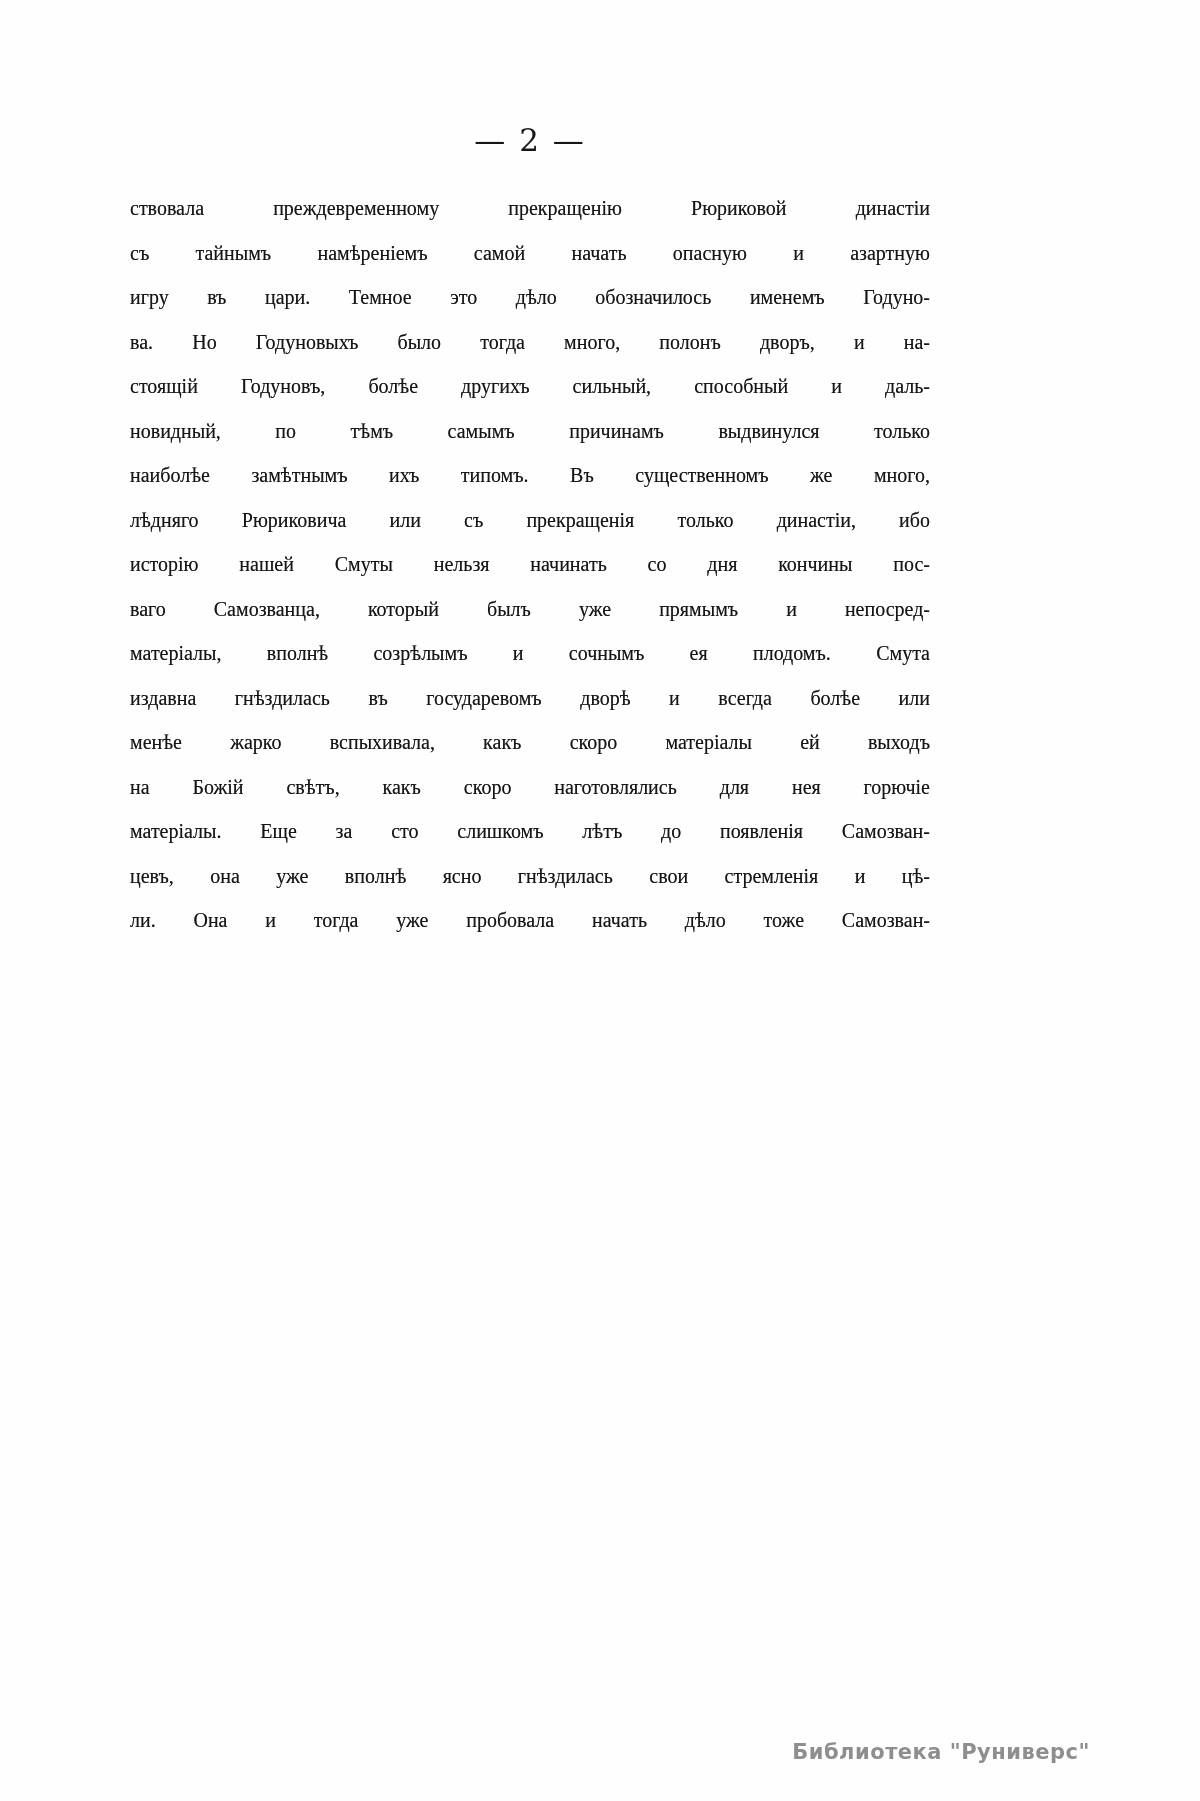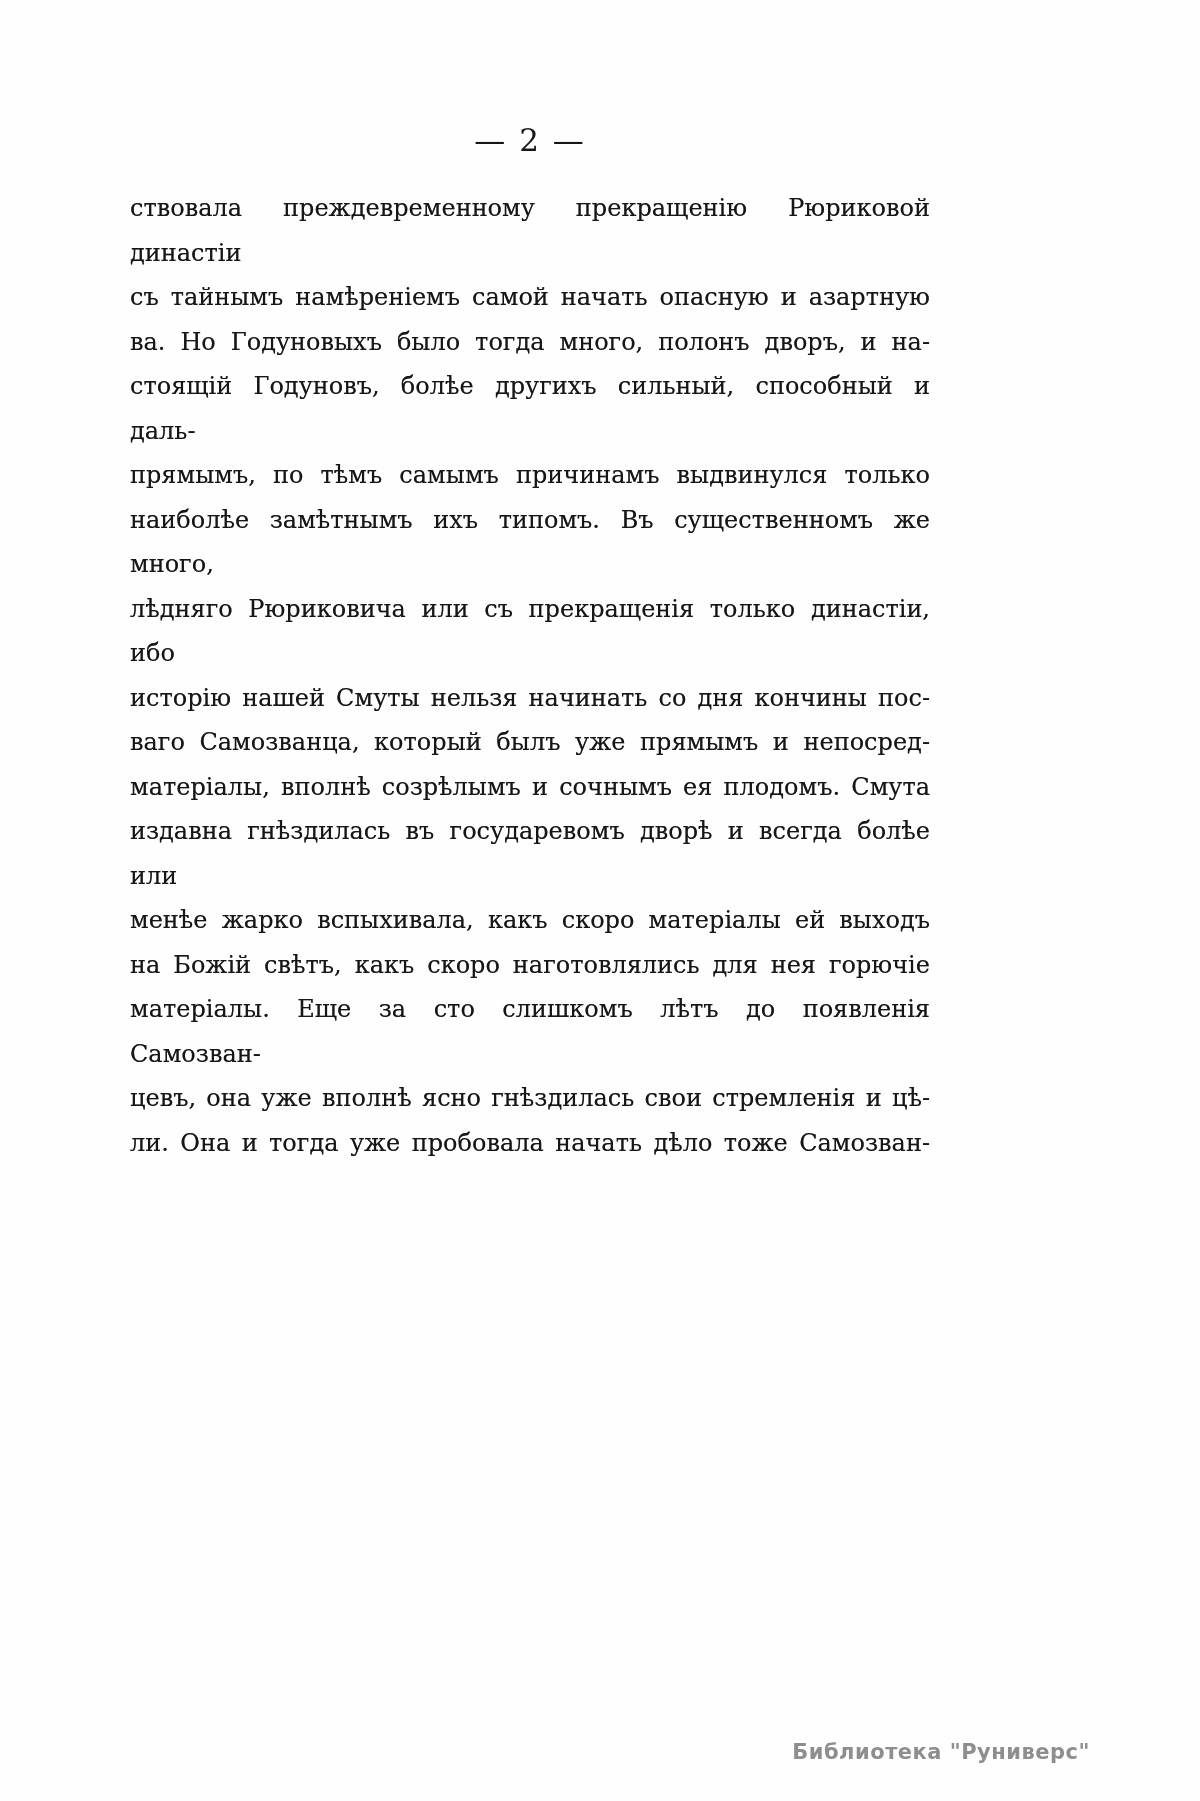--- a/index.html
+++ b/index.html
@@ -30,27 +30,28 @@
     letter-spacing: 2px;
   }
   .text-block {
     position: absolute;
     top: 186px;
     left: 130px;
     width: 800px;
     color: var(--ink, #161616);
   }
   .line {
-    font-size: 24px;
+    font-size: 20px;
     line-height: 44.5px;
     text-align: justify;
     text-align-last: justify;
     white-space: normal;
     word-spacing: 2px;
     text-shadow: 0 0 0.6px rgba(10,10,10,0.55);
+    font-family: Liberation Serif, serif;
   }
   .watermark {
     position: absolute;
     top: 1740px;
     left: 0;
     width: 1090px;
     text-align: right;
     font-family: "DejaVu Sans", sans-serif;
     font-weight: bold;
     font-size: 21px;
@@ -61,23 +62,24 @@
 </head>
 <body>
 
 <div class="page">
 
   <div class="page-number">— 2 —</div>
 
   <div class="text-block">
       <div class="line">ствовала преждевременному прекращенію Рюриковой династіи</div>
       <div class="line">съ тайнымъ намѣреніемъ самой начать опасную и азартную</div>
+      <div class="line">игру въ цари. Темное это дѣло обозначилось именемъ Годуно-</div>
       <div class="line">ва. Но Годуновыхъ было тогда много, полонъ дворъ, и на-</div>
       <div class="line">стоящій Годуновъ, болѣе другихъ сильный, способный и даль-</div>
-      <div class="line">прямымъ, по тѣмъ самымъ причинамъ выдвинулся только</div>
+      <div class="line">новидный, по тѣмъ самымъ причинамъ выдвинулся только</div>
       <div class="line">наиболѣе замѣтнымъ ихъ типомъ. Въ существенномъ же много,</div>
       <div class="line">лѣдняго Рюриковича или съ прекращенія только династіи, ибо</div>
       <div class="line">исторію нашей Смуты нельзя начинать со дня кончины пос-</div>
       <div class="line">ваго Самозванца, который былъ уже прямымъ и непосред-</div>
       <div class="line">матеріалы, вполнѣ созрѣлымъ и сочнымъ ея плодомъ. Смута</div>
       <div class="line">издавна гнѣздилась въ государевомъ дворѣ и всегда болѣе или</div>
       <div class="line">менѣе жарко вспыхивала, какъ скоро матеріалы ей выходъ</div>
       <div class="line">на Божій свѣтъ, какъ скоро наготовлялись для нея горючіе</div>
       <div class="line">матеріалы. Еще за сто слишкомъ лѣтъ до появленія Самозван-</div>
       <div class="line">цевъ, она уже вполнѣ ясно гнѣздилась свои стремленія и цѣ-</div>

